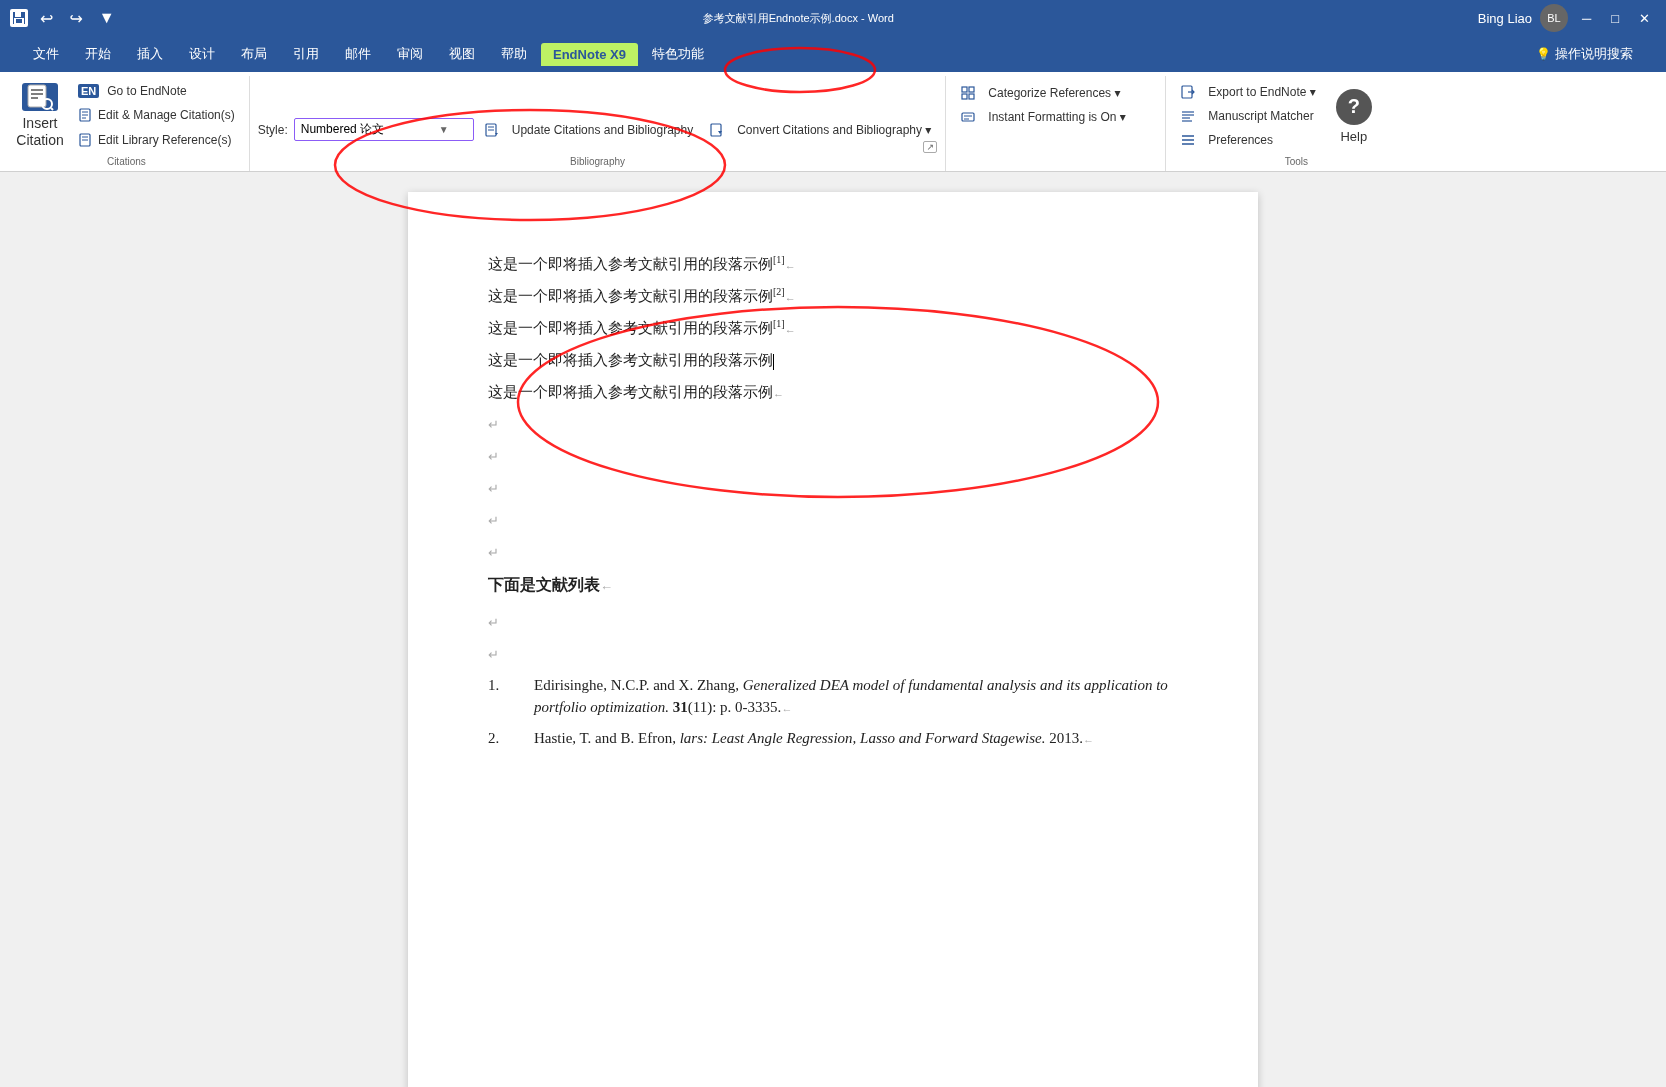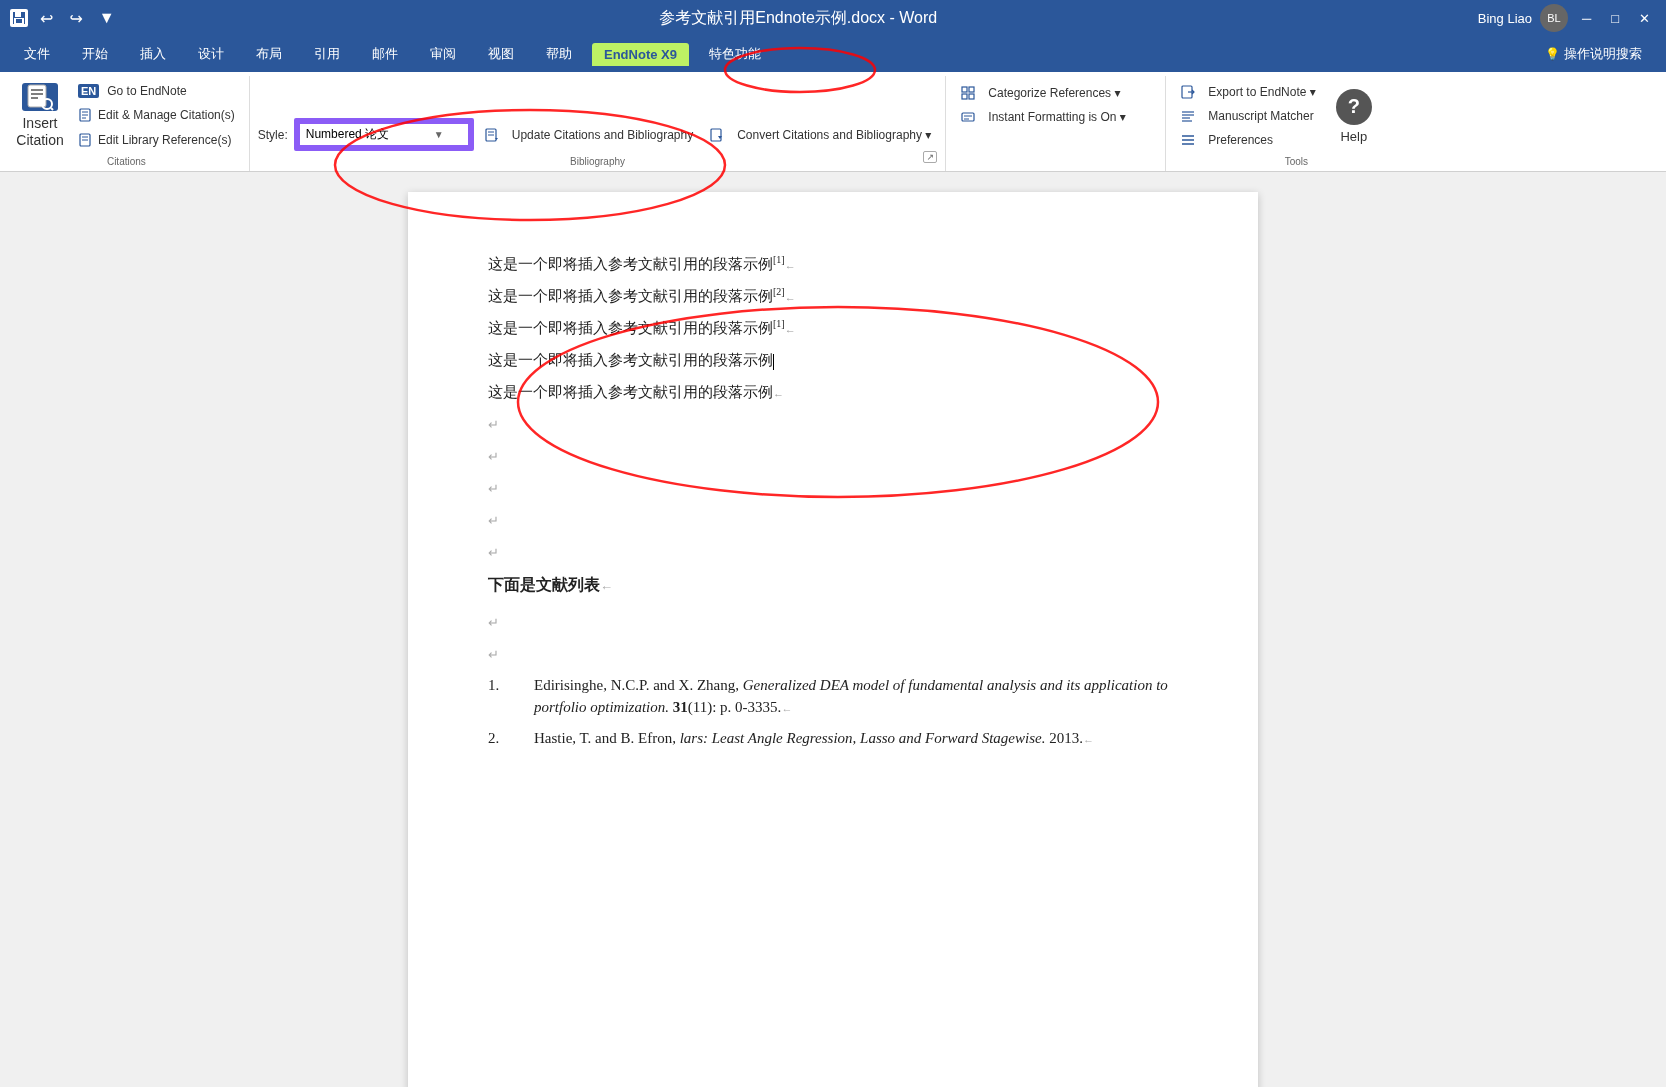--- a/index.html
+++ b/index.html
@@ -9,39 +9,39 @@
     .title-bar {
       background: #2b579a;
       color: white;
       height: 36px;
       display: flex;
       align-items: center;
       justify-content: space-between;
       padding: 0 10px;
     }
     .title-bar-left { display: flex; align-items: center; gap: 8px; }
-    .title-bar-center { font-size: 16px; font-weight: 400; }
+    .title-bar-center { font-size: 11px; font-weight: 400; }
     .title-bar-right { display: flex; align-items: center; gap: 8px; font-size: 13px; }
     .title-bar-icon { width: 18px; height: 18px; background: white; border-radius: 2px; display: inline-flex; align-items: center; justify-content: center; }
     .undo-btn, .redo-btn, .arrow-btn {
       color: white; font-size: 16px; cursor: pointer; padding: 2px 4px;
     }
     .user-avatar {
       width: 28px; height: 28px; background: #666; border-radius: 50%; display: inline-flex; align-items: center; justify-content: center; font-size: 11px; color: white;
     }
 
     
     .menu-bar {
       background: #2b579a;
       color: white;
       height: 36px;
       display: flex;
       align-items: center;
-      padding: 0 12px;
-      gap: 8px;
+      padding: 0 21px;
+      gap: 2px;
     }
     .menu-item {
       padding: 4px 12px;
       font-size: 13px;
       cursor: pointer;
       border-radius: 3px;
     }
     .menu-item.active {
       background: #bef264;
       color: #2b579a;
@@ -130,21 +130,21 @@
       padding-top: 2px;
       margin-top: 36px;
     }
     .style-row {
       display: flex;
       align-items: center;
       gap: 6px;
     }
     .style-label { font-size: 12px; color: #333; }
     .style-dropdown {
-      border: 6px solid #8b5cf6;
+      border: 1px solid #8b5cf6;
       padding: 2px 24px 2px 6px;
       font-size: 12px;
       border-radius: 2px;
       background: white;
       min-width: 180px;
       cursor: pointer;
       position: relative;
       display: flex;
       align-items: center;
       justify-content: space-between;

